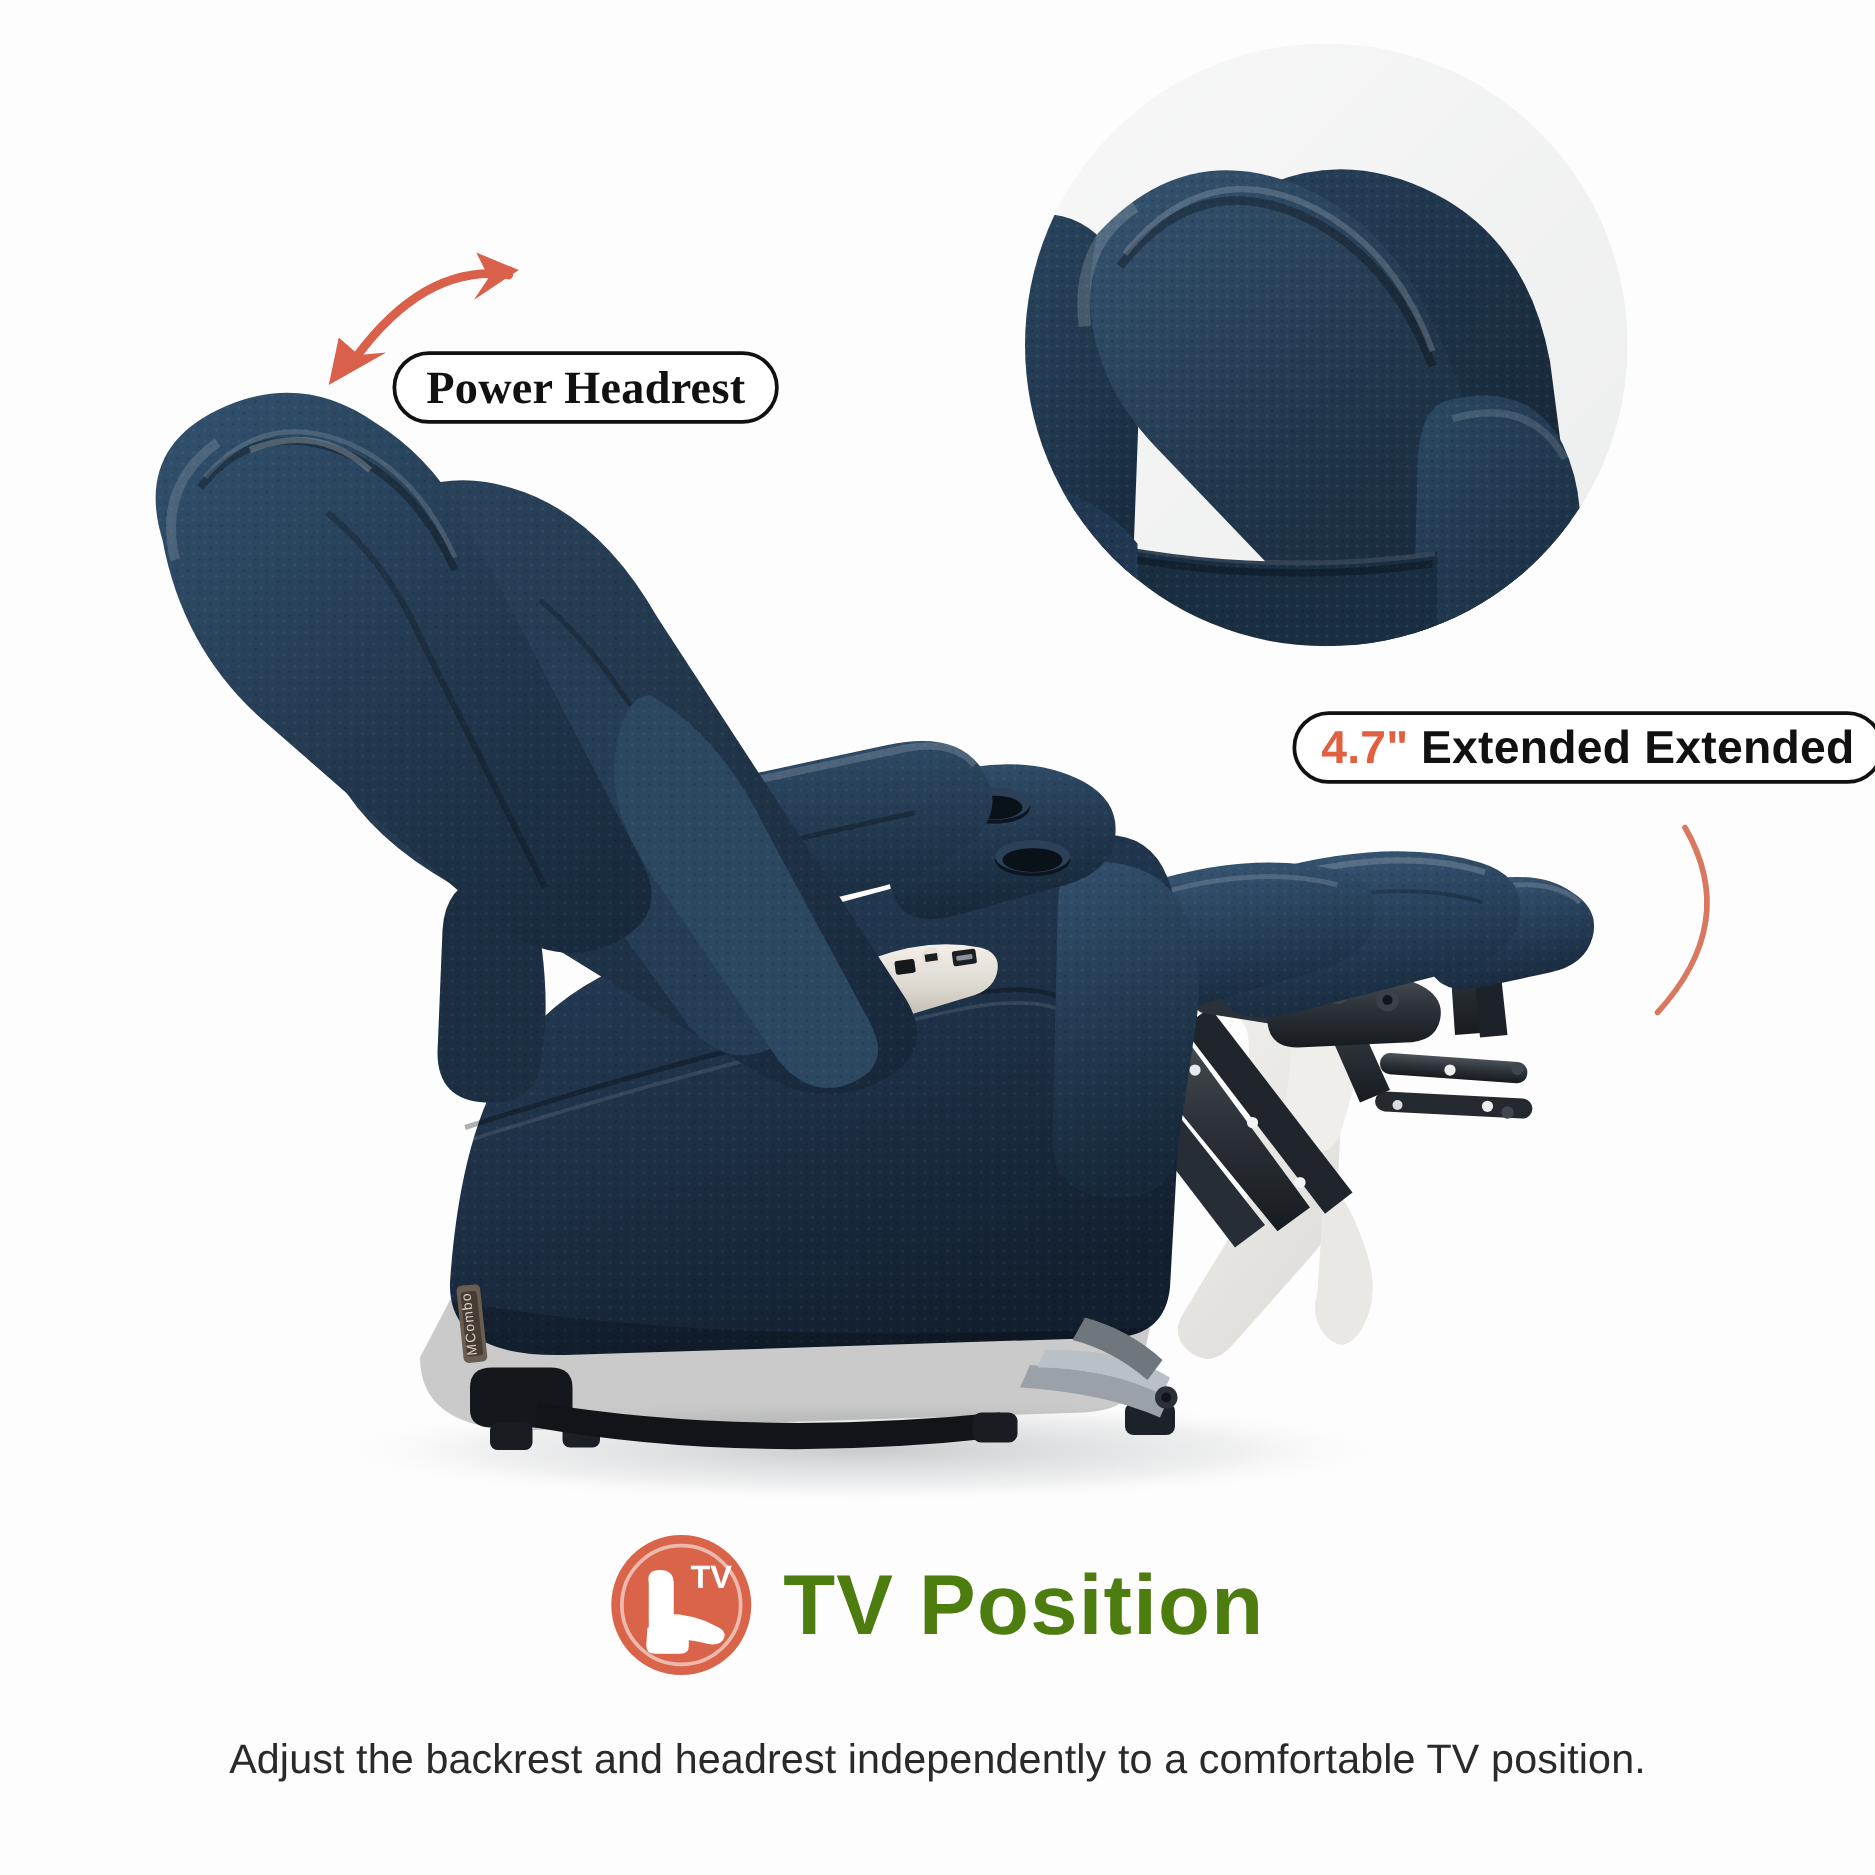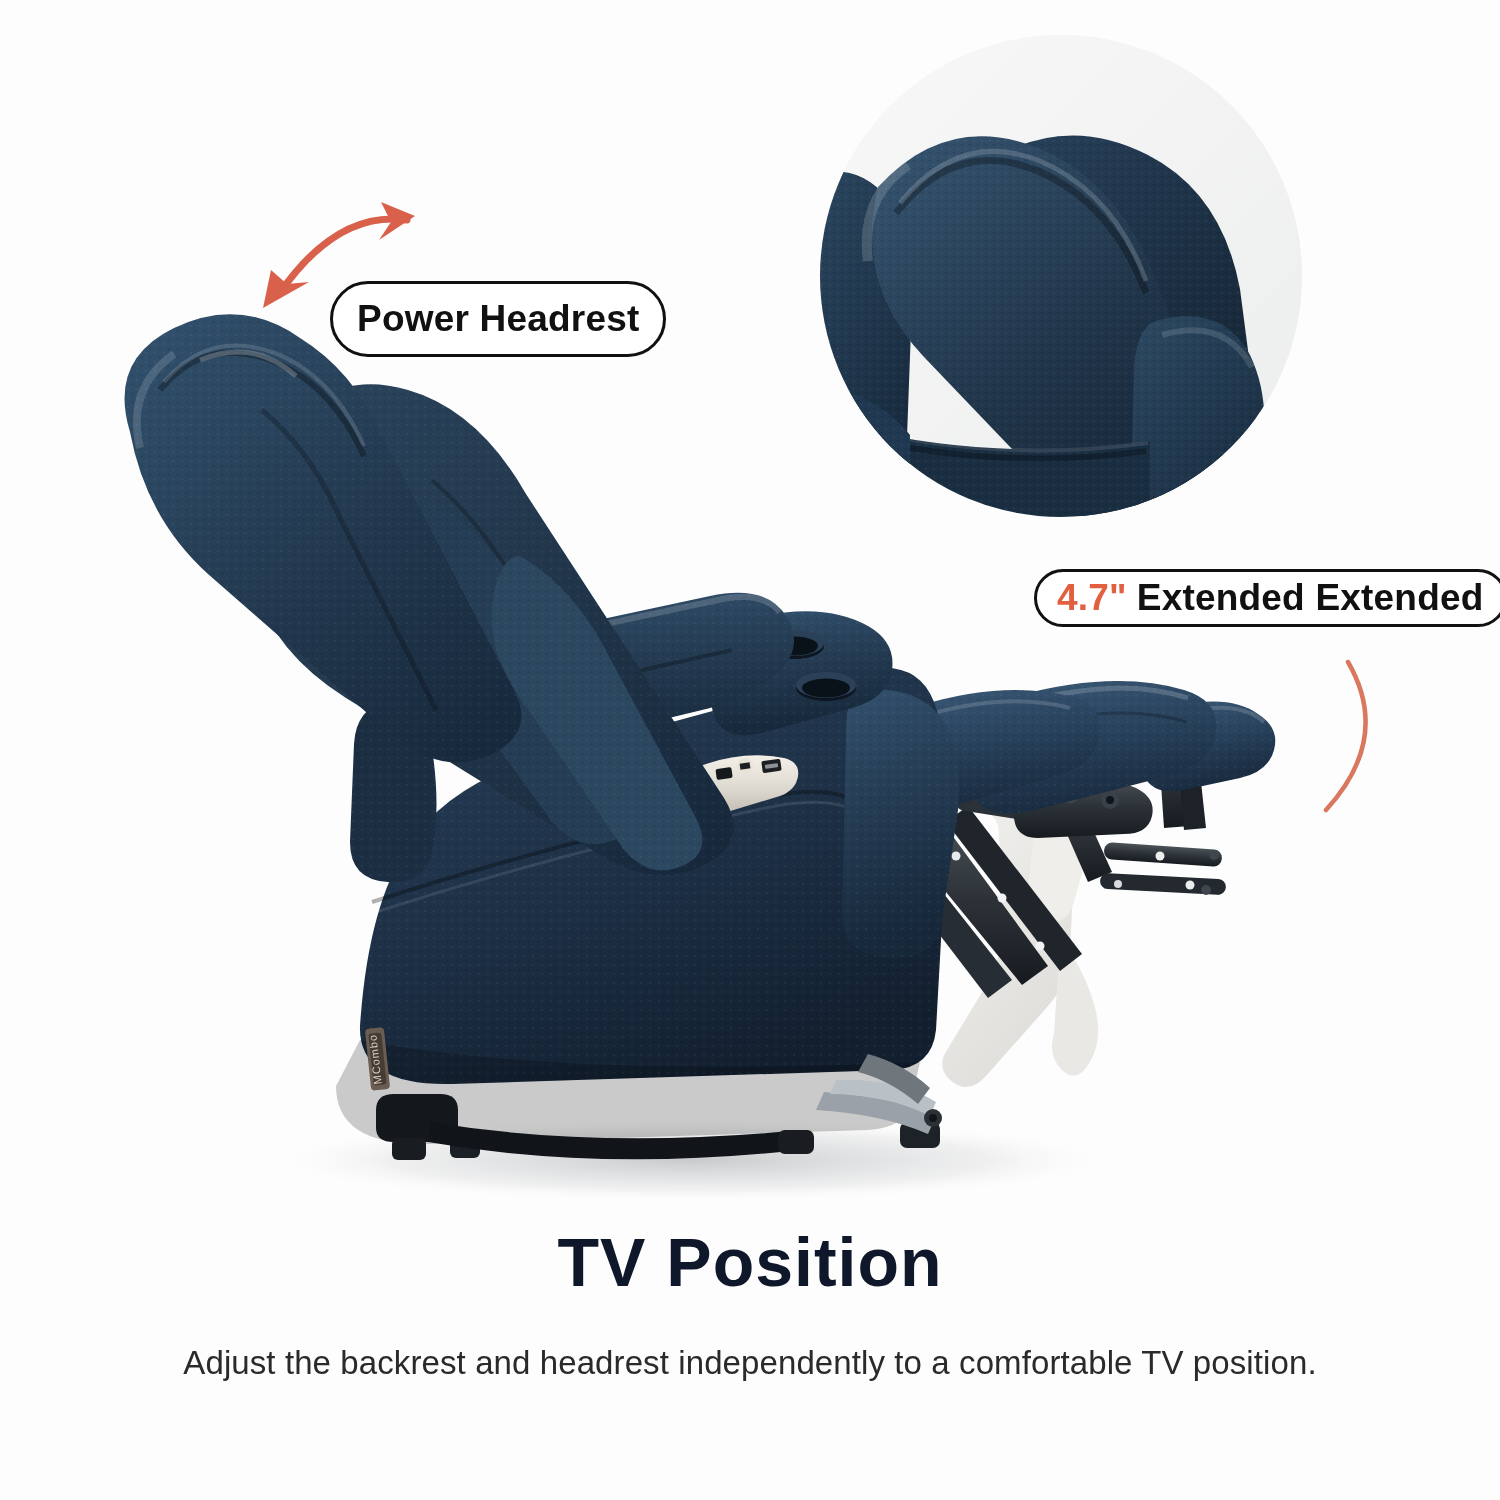--- a/index.html
+++ b/index.html
@@ -21,39 +21,39 @@
     background:#ffffff;
     border:3px solid #111111;
     border-radius:40px;
     display:flex;align-items:center;justify-content:center;
     font-weight:bold;
     color:#111111;
     white-space:nowrap;
     letter-spacing:.2px;
     box-sizing:border-box;
   }
-  #pill-headrest{left:330px;top:281px;height:76px;padding:0 24px;font-size:37px;}
+  #pill-headrest{left:314px;top:281px;height:58px;padding:0 24px;font-size:37px;font-family:Liberation Serif, serif;}
   #pill-footrest{left:1034px;top:569px;height:58px;padding:0 20px;font-size:37px;}
   #pill-footrest .accent{color:#e0603f;margin-right:10px;}
 
   
   #bottom-block{position:absolute;left:0;top:1228px;width:1500px;}
   #title-row{display:flex;align-items:center;justify-content:center;gap:26px;}
   #tv-icon-wrap{width:112px;height:112px;position:relative;flex:0 0 auto;}
   #tv-icon-outer{
     position:absolute;inset:0;border-radius:50%;
     background:#d9644a;
   }
   #tv-icon-ring{
     position:absolute;left:7px;top:7px;right:7px;bottom:7px;
     border-radius:50%;border:3px solid rgba(255,255,255,.55);
   }
   #tv-glyph{position:absolute;left:0;top:0;width:112px;height:112px;}
   #page-title{
-    font-size:68px;font-weight:bold;color:#0f172a;letter-spacing:1px;
+    font-size:68px;font-weight:bold;color:#4d7c0f;letter-spacing:1px;
     line-height:1;
   }
   #subtitle{
     text-align:center;margin-top:48px;
     font-size:33px;color:#2a2a2a;letter-spacing:.1px;
   }
 
   
   #inset-circle{
     position:absolute;left:820px;top:35px;width:482px;height:482px;
@@ -428,20 +428,31 @@
   </div>
 
   <div class="pill" id="pill-footrest">
     <span class="accent">4.7"</span>
     <span>Extended Extended</span>
   </div>
 
   <div id="bottom-block">
     <div id="title-row">
 
+      <div id="tv-icon-wrap">
+        <div id="tv-icon-outer"></div>
+        <div id="tv-icon-ring"></div>
+        <svg id="tv-glyph" viewBox="0 0 112 112">
+
+          <path d="M30 38 q-2 -10 9 -10 q11 0 11 11 l0 26 q0 6 -7 6 l-6 0 q-7 0 -7 -7 z" fill="#ffffff"></path>
+          <path d="M30 64 q30 -4 54 9 q9 4 6 10 q-3 6 -13 4 q-22 -6 -47 -4 z" fill="#ffffff"></path>
+          <path d="M29 74 q18 -2 33 1 l0 14 q0 6 -7 6 l-20 0 q-7 0 -7 -7 z" fill="#ffffff"></path>
+          <text x="80" y="42" fill="#ffffff" font-size="26" font-weight="bold" font-family="Liberation Sans, sans-serif" text-anchor="middle">TV</text>
+        </svg>
+      </div>
 
       <div id="page-title">TV  Position</div>
     </div>
 
     <div id="subtitle">Adjust the backrest and headrest independently to a comfortable TV position.</div>
   </div>
 
 </div>
 
 </body></html>

